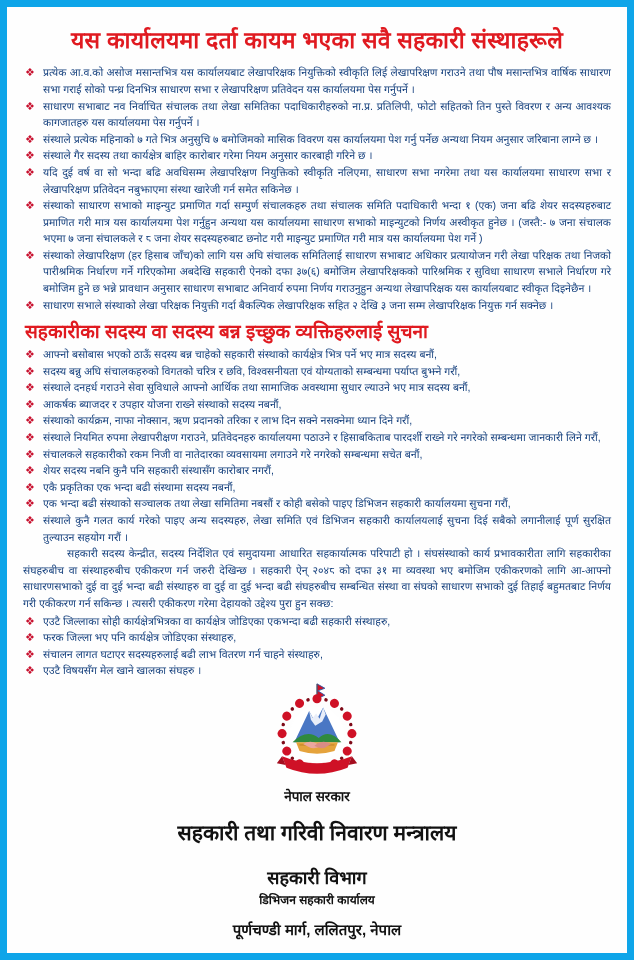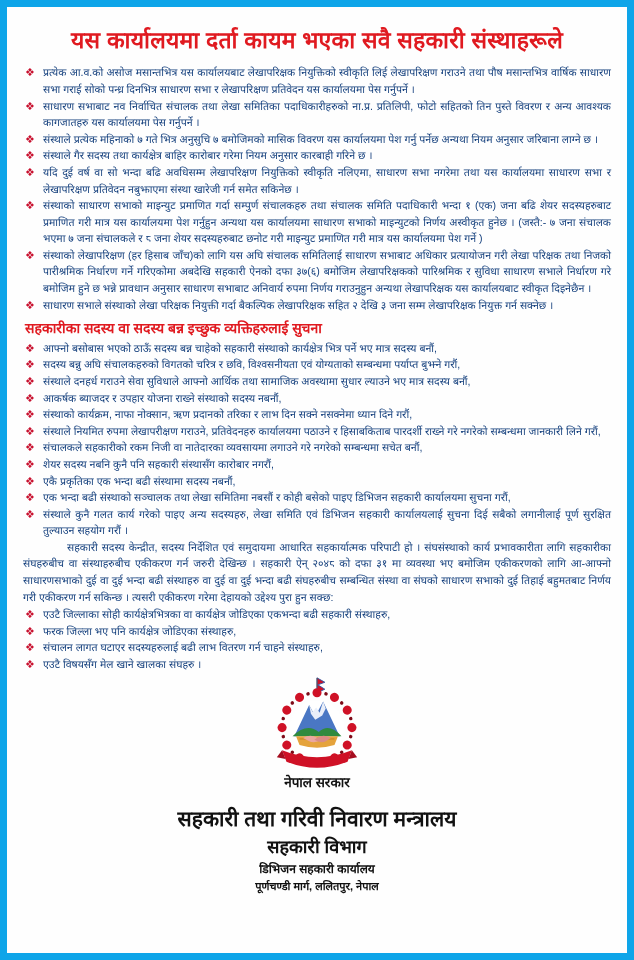--- a/index.html
+++ b/index.html
@@ -5,28 +5,28 @@
   html,body{margin:0;padding:0;background:#fff;}
   body{width:634px;height:960px;overflow:hidden;font-family:"Liberation Sans","DejaVu Sans",sans-serif;}
   .page{box-sizing:border-box;width:634px;height:960px;border:7px solid #0ea5e9;background:#fefefe;
         padding:6px 16px 0 16px;overflow:hidden;}
   .title{color:#e01a20;font-weight:bold;text-align:center;font-size:23px;line-height:1.32;
          margin:12px 10px 9px 10px;letter-spacing:.2px;}
   .bullets{color:#16417e;font-size:10.6px;line-height:16.6px;text-align:justify;}
   .bullet{display:flex;align-items:flex-start;}
   .bullet .marker{color:#c8102e;flex:0 0 18px;text-align:left;font-size:11px;line-height:16.6px;padding-left:2px;}
   .bullet .btext{flex:1;}
-  .section-heading{color:#e01a20;font-weight:bold;font-size:14px;margin:7px 0 2px 2px;line-height:1.25;}
+  .section-heading{color:#e01a20;font-weight:bold;font-size:19px;margin:7px 0 2px 2px;line-height:1.25;}
   .para{color:#16417e;font-size:10.6px;line-height:16.6px;text-align:justify;text-indent:44px;margin:0 0 1px 0;}
   .footer{display:flex;flex-direction:column;align-items:center;margin-top:4px;color:#111;}
-  .footer .gov{font-weight:bold;font-size:13.5px;margin-top:0;}
+  .footer .gov{font-weight:bold;font-size:13.5px;margin-top:8px;}
   .footer .ministry{font-weight:bold;font-size:21px;margin-top:13px;}
-  .footer .dept{font-weight:bold;font-size:18px;margin-top:2px;}
+  .footer .dept{font-weight:bold;font-size:18px;margin-top:19px;}
   .footer .office{font-weight:bold;font-size:12px;margin-top:2px;}
-  .footer .address{font-weight:bold;font-size:11px;margin-top:1px;}
+  .footer .address{font-weight:bold;font-size:15px;margin-top:11px;}
 </style>
 </head>
 <body>
 
 <div class="page">
 
   <div class="title">
     <div>यस कार्यालयमा दर्ता कायम भएका सवै सहकारी संस्थाहरूले</div>
   </div>
 

